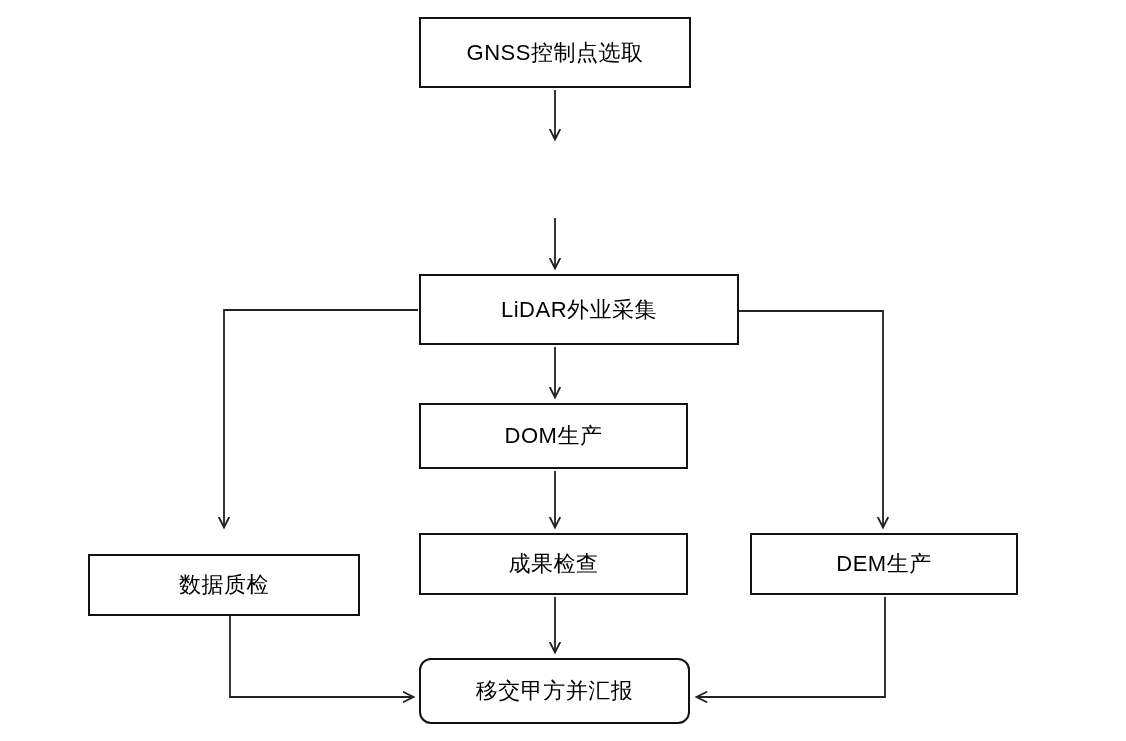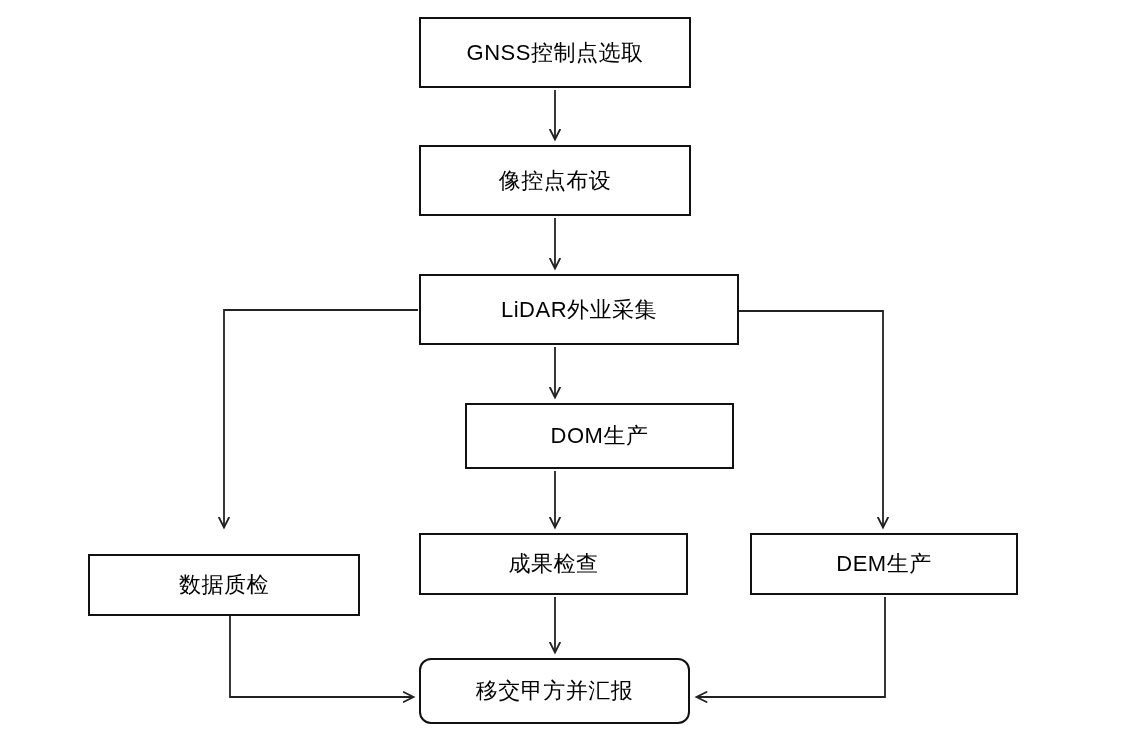--- a/index.html
+++ b/index.html
@@ -40,21 +40,21 @@
   }
   .node-label {
     display: block;
     font-size: 22px;
     letter-spacing: 0.5px;
   }
   
   #node-gnss      { left: 419px; top: 17px;  width: 272px; height: 71px; }
   #node-gcp       { left: 419px; top: 145px; width: 272px; height: 71px; }
   #node-lidar     { left: 419px; top: 274px; width: 320px; height: 71px; }
-  #node-dom       { left: 419px; top: 403px; width: 269px; height: 66px; margin-left: 46px; }
+  #node-dom       { left: 419px; top: 403px; width: 269px; height: 66px; }
   #node-qc        { left: 88px;  top: 554px; width: 272px; height: 62px; }
   #node-result    { left: 419px; top: 533px; width: 269px; height: 62px; }
   #node-dem       { left: 750px; top: 533px; width: 268px; height: 62px; }
   #node-handover  { left: 419px; top: 658px; width: 271px; height: 66px; border-radius: 12px; }
 </style>
 </head>
 <body>
 
 <div id="canvas">
 
@@ -84,23 +84,20 @@
       <path d="M 230,597 L 230,697 L 413,697" marker-end="url(#arrowhead)"></path>
 
       <path d="M 885,597 L 885,697 L 697,697" marker-end="url(#arrowhead)"></path>
     </g>
   </svg>
 
   <div class="node" id="node-gnss">
     <span class="node-label">GNSS控制点选取</span>
   </div>
 
-  <div class="node" id="node-gcp">
-    <span class="node-label">像控点布设</span>
-  </div>
 
   <div class="node" id="node-lidar">
     <span class="node-label">LiDAR外业采集</span>
   </div>
 
   <div class="node" id="node-dom">
     <span class="node-label">DOM生产</span>
   </div>
 
   <div class="node" id="node-qc">

